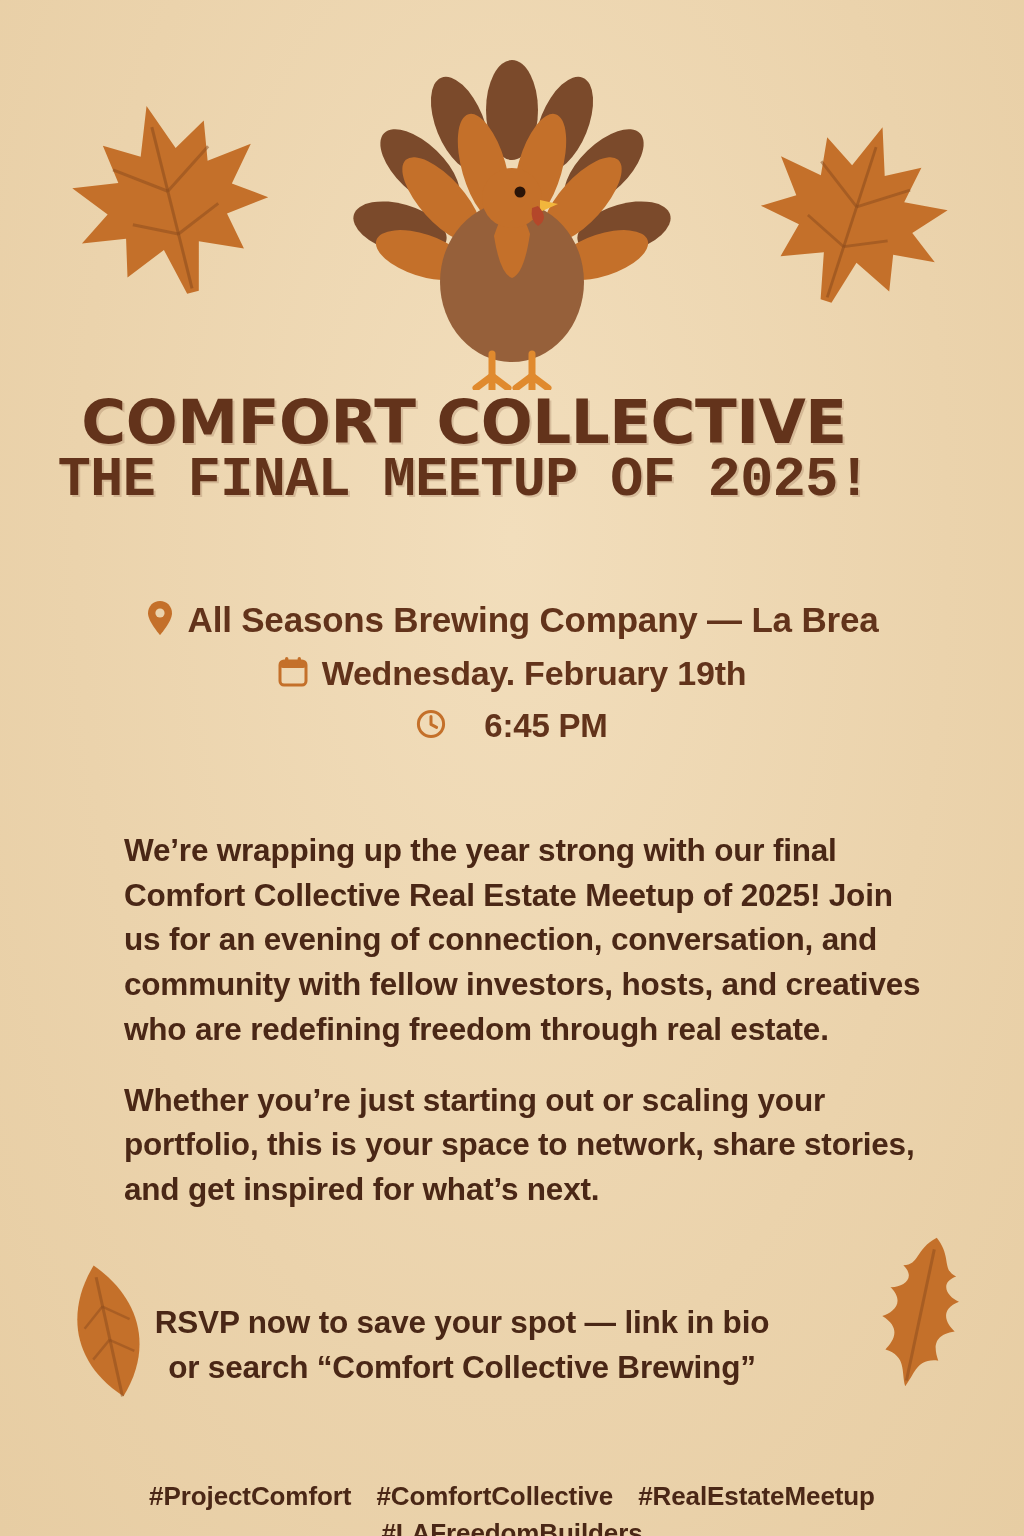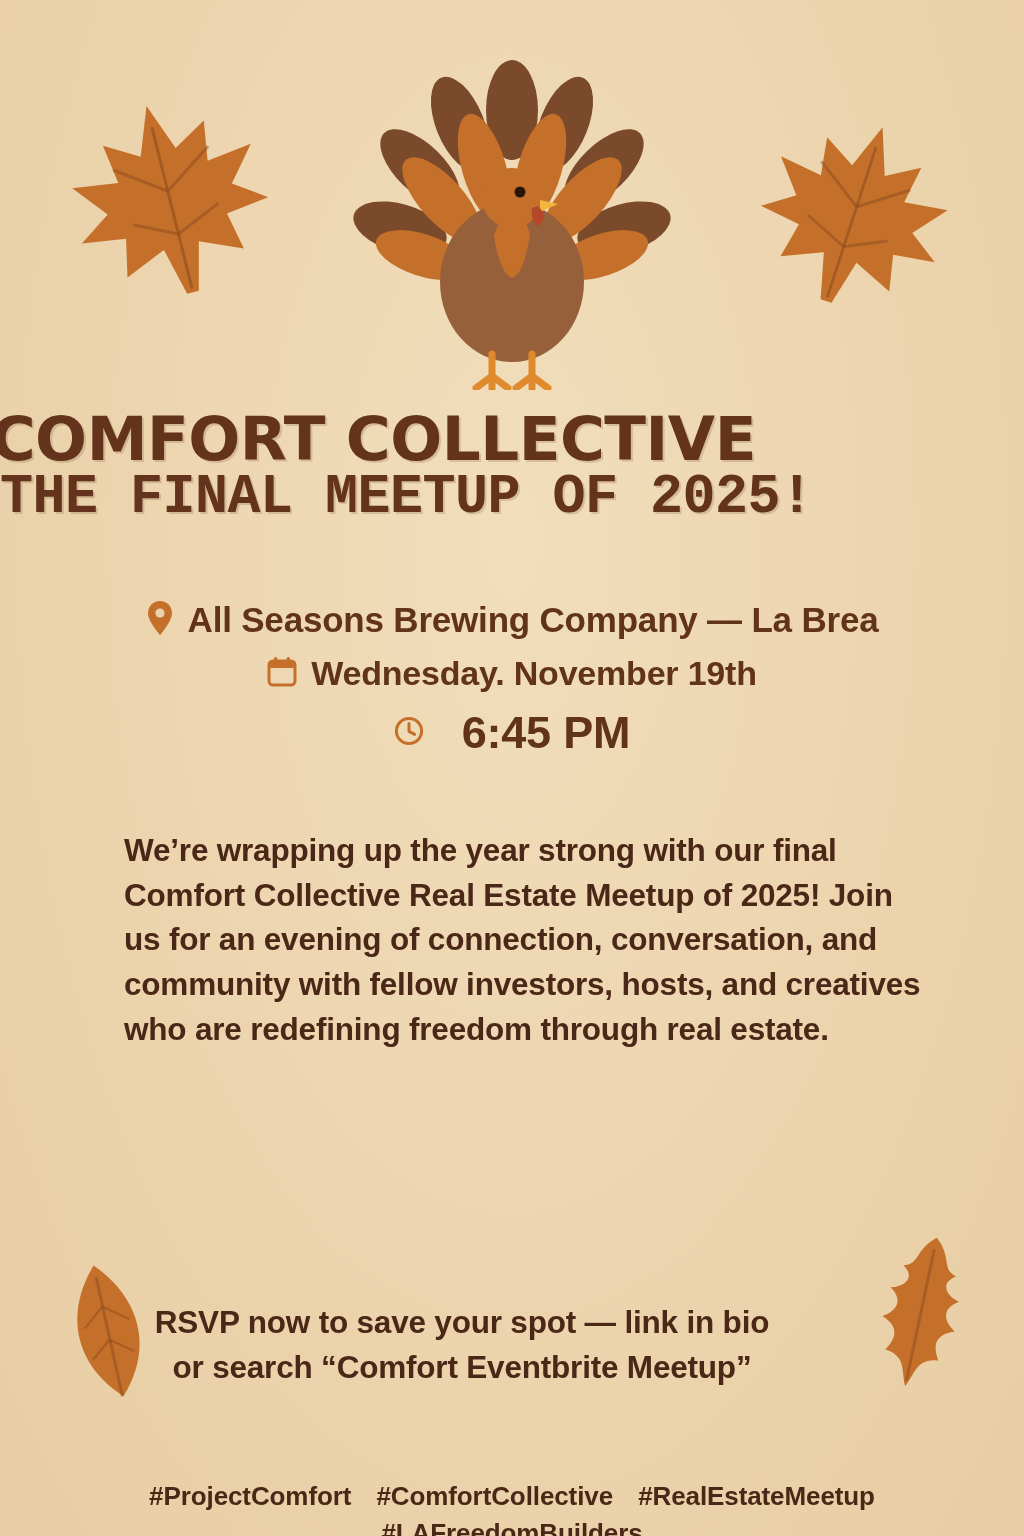--- a/index.html
+++ b/index.html
@@ -53,23 +53,24 @@
   }
   .leaf-bottom-right {
     position: absolute;
     right: 48px;
     top: 1232px;
   }
 
   
   .title-block {
     position: absolute;
-    top: 409px;
+    top: 392px;
     left: 0;
     width: 928px;
+    text-align: center;
   }
   .title-main {
     font-family: "DejaVu Sans", sans-serif;
     font-weight: bold;
     font-size: 60px;
     letter-spacing: -0.5px;
     color: #63331B;
     line-height: 1.0;
     transform: scaleX(1.02);
     text-shadow: 2px 2px 0 rgba(99,51,27,0.18);
@@ -100,21 +101,21 @@
     gap: 14px;
     margin-bottom: 14px;
   }
   .detail-line .txt {
     font-size: 34px;
     font-weight: bold;
     color: #62331B;
     letter-spacing: -0.2px;
   }
   .detail-line.venue .txt { font-size: 35px; }
-  .detail-line.time .txt { font-size: 45px; margin-left: 24px; }
+  .detail-line.time .txt { font-size: 33px; margin-left: 24px; }
 
   
   .body-copy {
     position: absolute;
     top: 828px;
     left: 112px;
     width: 812px;
     color: #4A2A17;
   }
   .body-copy p {
@@ -265,41 +266,42 @@
 
     <div class="detail-line date">
       <span>
         <svg width="30" height="32" viewBox="0 0 30 32">
           <rect x="2" y="5" width="26" height="24" rx="4" fill="none" stroke="#C4702A" stroke-width="3"></rect>
           <rect x="2" y="5" width="26" height="7" rx="3" fill="#C4702A"></rect>
           <rect x="7" y="1" width="3.4" height="8" rx="1.7" fill="#C4702A"></rect>
           <rect x="19.6" y="1" width="3.4" height="8" rx="1.7" fill="#C4702A"></rect>
         </svg>
       </span>
-      <span class="txt">Wednesday. November 19th</span>
+      <span class="txt">Wednesday. February 19th</span>
     </div>
 
     <div class="detail-line time">
       <span>
         <svg width="30" height="30" viewBox="0 0 30 30">
           <circle cx="15" cy="15" r="12.6" fill="none" stroke="#C4702A" stroke-width="3"></circle>
           <path d="M15 7.5 L15 15.4 L20.6 18.4" fill="none" stroke="#C4702A" stroke-width="3" stroke-linecap="round" stroke-linejoin="round"></path>
         </svg>
       </span>
       <span class="txt">6:45 PM</span>
     </div>
   </div>
 
   <div class="body-copy">
     <p>We’re wrapping up the year strong with our final Comfort Collective Real Estate Meetup of 2025! Join us for an evening of connection, conversation, and community with fellow investors, hosts, and creatives who are redefining freedom through real estate.</p>
+    <p>Whether you’re just starting out or scaling your portfolio, this is your space to network, share stories, and get inspired for what’s next.</p>
   </div>
 
   <div class="cta">
     <div>RSVP now to save your spot — link in bio</div>
-    <div>or search “Comfort Eventbrite Meetup”</div>
+    <div>or search “Comfort Collective Brewing”</div>
   </div>
 
   <div class="hashtags">
     <div class="row">
       <span>#ProjectComfort</span>
       <span>#ComfortCollective</span>
       <span>#RealEstateMeetup</span>
       <span>#LAFreedomBuilders</span>
     </div>
 

